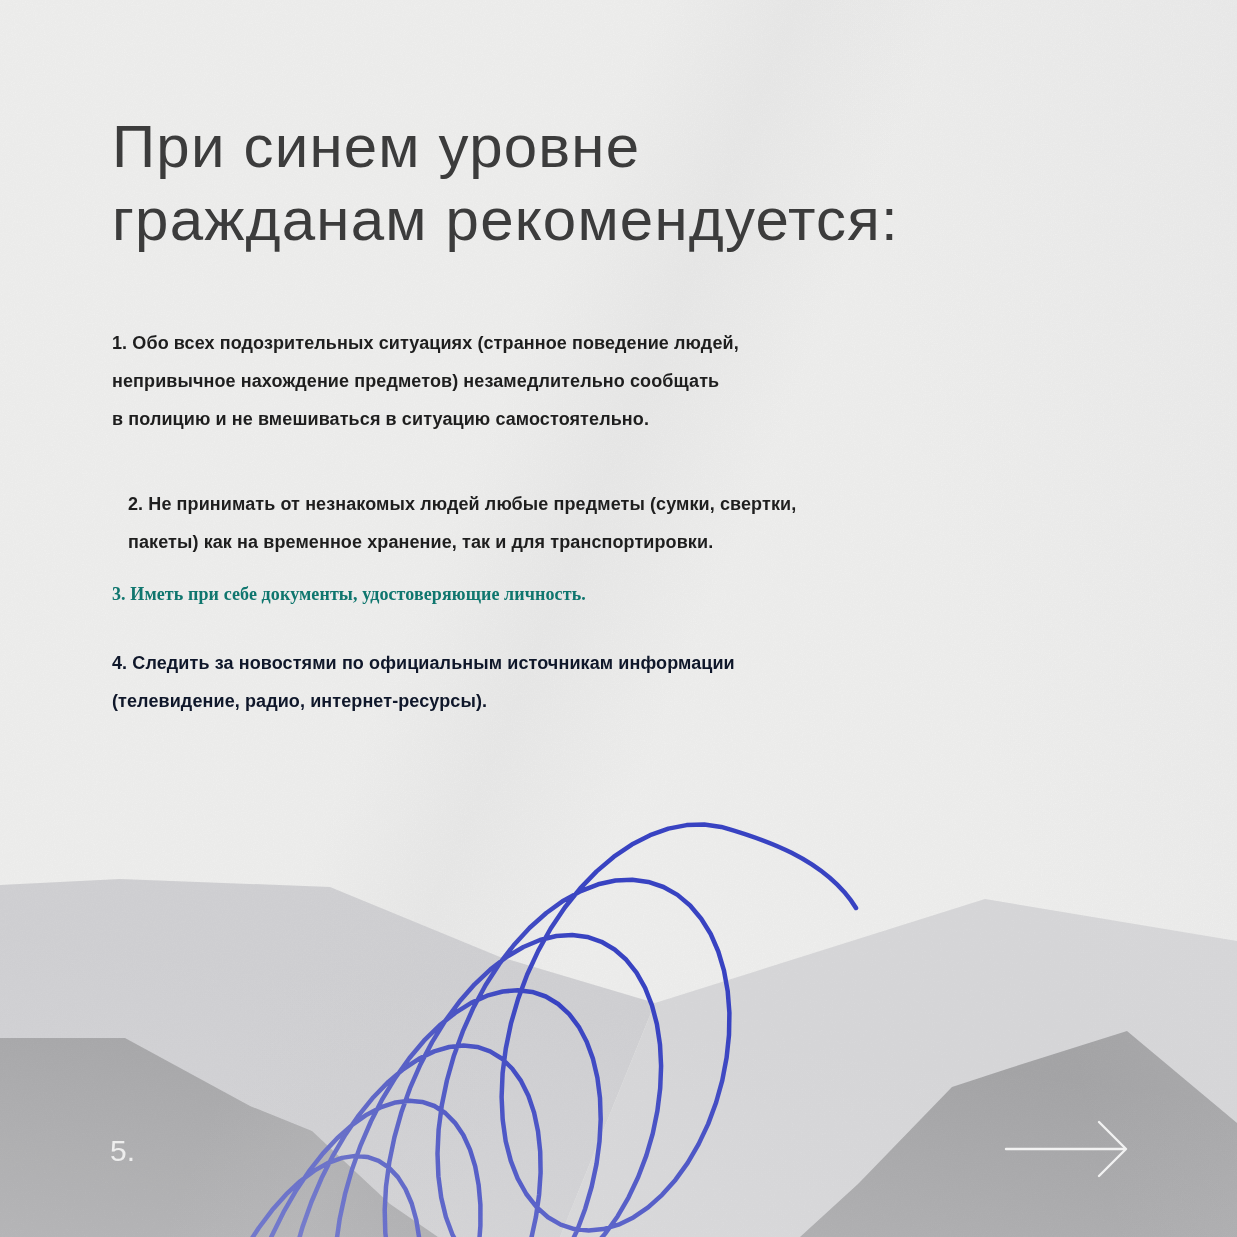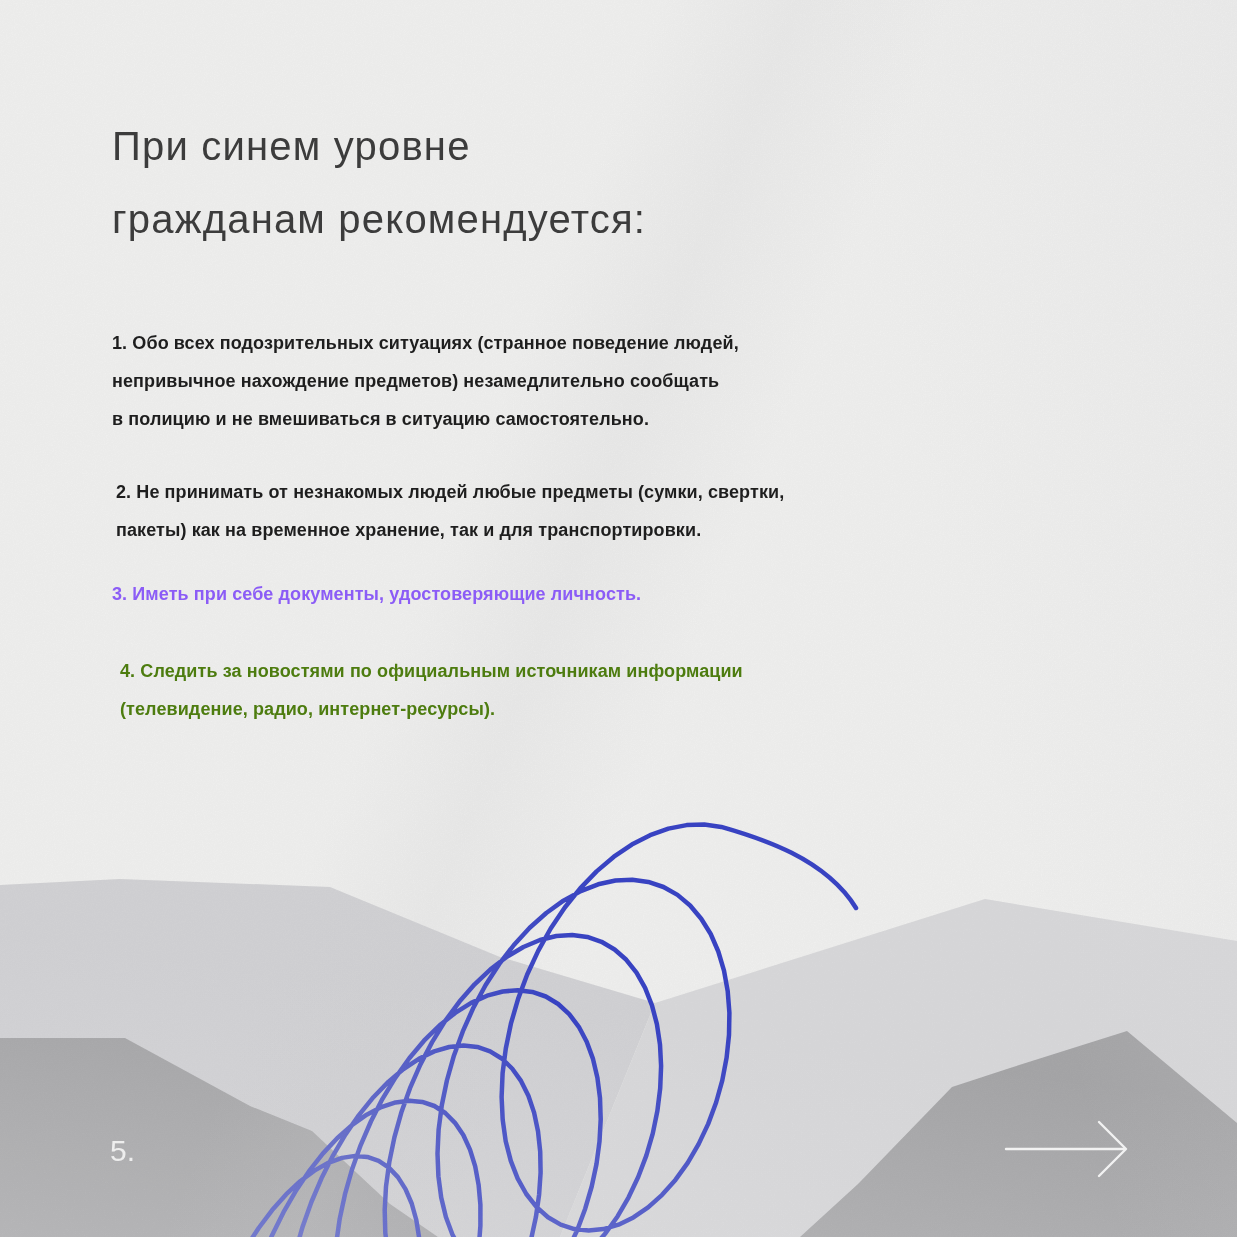--- a/index.html
+++ b/index.html
@@ -13,21 +13,21 @@
     position:absolute;inset:0;pointer-events:none;z-index:3;
     background:
       linear-gradient(112deg, rgba(255,255,255,0) 38%, rgba(210,210,212,0.18) 46%, rgba(255,255,255,0) 55%),
       linear-gradient(256deg, rgba(228,228,230,0.25) 0%, rgba(255,255,255,0) 28%),
       linear-gradient(8deg, rgba(233,233,235,0.3) 0%, rgba(255,255,255,0) 22%);
   }
   .grain{position:absolute;inset:0;pointer-events:none;z-index:4;opacity:.5;}
   svg.scene{position:absolute;inset:0;z-index:1;}
   .title{
     position:absolute;left:112px;top:110px;z-index:5;
-    font-size:40px;line-height:73px;letter-spacing:1.2px;
+    font-size:60px;line-height:73px;letter-spacing:1.2px;
     white-space:pre-line;font-weight:400;
   }
   .item{
     position:absolute;left:112px;width:1040px;z-index:5;
     font-size:18px;line-height:38px;font-weight:700;
     white-space:pre-line;letter-spacing:0.1px;
   }
   .item-1{top:324px;}
   .item-2{top:469px;}
   .item-3{top:575px;}
@@ -68,24 +68,24 @@
   <rect width="1237" height="1237" filter="url(#grainF)"></rect>
 </svg>
 <div class="sheen"></div>
 
 <h1 class="title" style="margin: 0px; color: rgb(60, 60, 60);">При синем уровне
 гражданам рекомендуется:</h1>
 
 <p class="item item-1" style="margin: 0px; color: rgb(30, 30, 30);">1. Обо всех подозрительных ситуациях (странное поведение людей,
 непривычное нахождение предметов) незамедлительно сообщать
 в полицию и не вмешиваться в ситуацию самостоятельно.</p>
-<p class="item item-2" style="margin: 4px; color: rgb(30, 30, 30);">2. Не принимать от незнакомых людей любые предметы (сумки, свертки,
+<p class="item item-2" style="margin: 16px; color: rgb(30, 30, 30);">2. Не принимать от незнакомых людей любые предметы (сумки, свертки,
 пакеты) как на временное хранение, так и для транспортировки.</p>
-<p class="item item-3" style="margin: 0px; color: #8b5cf6;">3. Иметь при себе документы, удостоверяющие личность.</p>
-<p class="item item-4" style="margin: 8px; color: #4d7c0f;">4. Следить за новостями по официальным источникам информации
+<p class="item item-3" style="margin: 0px; color: #0f766e; font-family: Liberation Serif, serif;">3. Иметь при себе документы, удостоверяющие личность.</p>
+<p class="item item-4" style="margin: 0px; color: #0f172a;">4. Следить за новостями по официальным источникам информации
 (телевидение, радио, интернет-ресурсы).</p>
 
 <div class="page-number" style="color: rgb(242, 242, 242);">5.</div>
 
 <svg class="next-arrow" width="140" height="70" viewBox="0 0 140 70">
   <g id="arrowG" fill="none" stroke-width="2.4" stroke-linecap="round" stroke-linejoin="round" stroke="#f2f2f2">
     <line x1="6" y1="34" x2="124" y2="34"></line>
     <polyline points="99,7 126,34 99,61"></polyline>
   </g>
 </svg>

